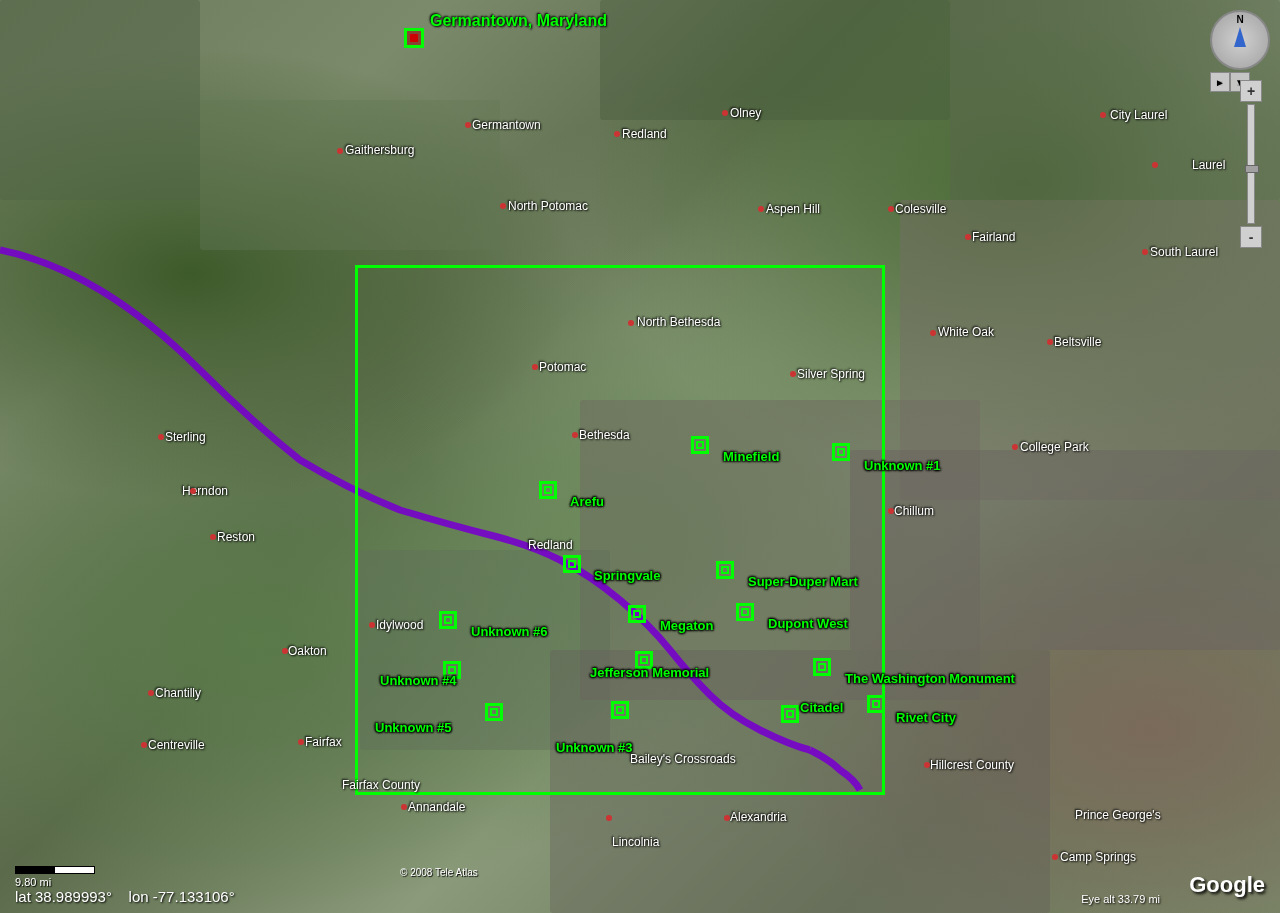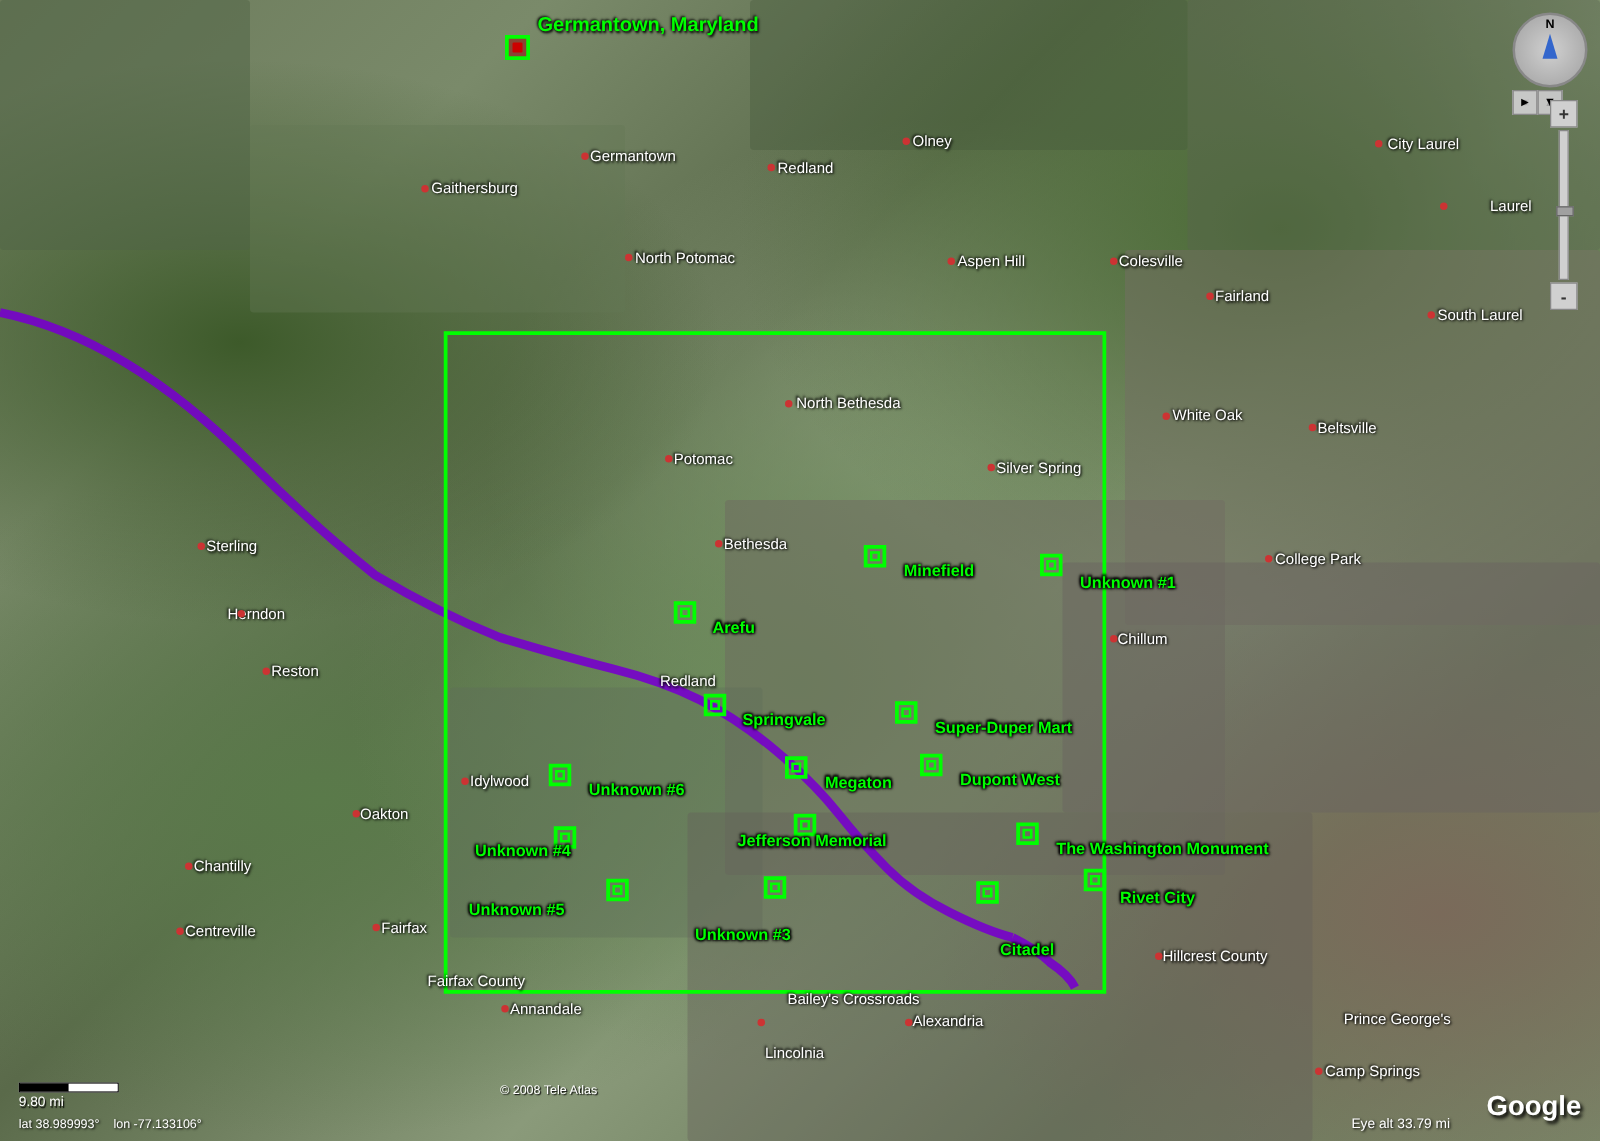--- a/index.html
+++ b/index.html
@@ -123,21 +123,21 @@
       text-shadow: 1px 1px 1px #000;
       margin-top: 2px;
     }
 
     
     #coords {
       position: absolute;
       bottom: 8px;
       left: 15px;
       color: white;
-      font-size: 10px;
+      font-size: 15px;
       z-index: 30;
       text-shadow: 1px 1px 2px #000;
     }
 
     
     #eye-alt {
       position: absolute;
       bottom: 8px;
       right: 120px;
       color: white;
@@ -374,21 +374,21 @@
       <div class="city-label" style="left: 288px; top: 644px;">Oakton</div>
       <div class="city-dot" style="left: 148px; top: 690px;"></div>
       <div class="city-label" style="left: 155px; top: 686px;">Chantilly</div>
       <div class="city-dot" style="left: 298px; top: 739px;"></div>
       <div class="city-label" style="left: 305px; top: 735px;">Fairfax</div>
       <div class="city-label" style="left: 342px; top: 778px;">Fairfax County</div>
       <div class="city-dot" style="left: 141px; top: 742px;"></div>
       <div class="city-label" style="left: 148px; top: 738px;">Centreville</div>
       <div class="city-dot" style="left: 401px; top: 804px;"></div>
       <div class="city-label" style="left: 408px; top: 800px;">Annandale</div>
-      <div class="city-label" style="left: 630px; top: 792px;">Bailey's Crossroads</div>
+      <div class="city-label" style="left: 630px; top: 752px;">Bailey's Crossroads</div>
       <div class="city-dot" style="left: 606px; top: 815px;"></div>
       <div class="city-label" style="left: 612px; top: 835px;">Lincolnia</div>
       <div class="city-dot" style="left: 724px; top: 815px;"></div>
       <div class="city-label" style="left: 730px; top: 810px;">Alexandria</div>
       <div class="city-dot" style="left: 924px; top: 762px;"></div>
       <div class="city-label" style="left: 930px; top: 758px;">Hillcrest County</div>
       <div class="city-label" style="left: 1075px; top: 808px;">Prince George's</div>
       <div class="city-dot" style="left: 1052px; top: 854px;"></div>
       <div class="city-label" style="left: 1060px; top: 850px;">Camp Springs</div>
     </div>
@@ -442,21 +442,21 @@
         <div style="width: 8px; height: 8px; border: 2px solid rgb(0, 255, 0); margin: 2px auto;"></div>
       </div>
       <div class="location-label" style="left: 375px; top: 720px; text-align: right;">Unknown #5</div>
       <div class="location-marker" style="left: 611px; top: 701px;">
         <div style="width: 8px; height: 8px; border: 2px solid rgb(0, 255, 0); margin: 2px auto;"></div>
       </div>
       <div class="location-label" style="left: 556px; top: 740px;">Unknown #3</div>
       <div class="location-marker" style="left: 781px; top: 705px;">
         <div style="width: 8px; height: 8px; border: 2px solid rgb(0, 255, 0); margin: 2px auto;"></div>
       </div>
-      <div class="location-label" style="left: 800px; top: 752px;">Citadel</div>
+      <div class="location-label" style="left: 800px; top: 700px;">Citadel</div>
       <div class="location-marker" style="left: 867px; top: 695px;">
         <div style="width: 8px; height: 8px; border: 2px solid rgb(0, 255, 0); margin: 2px auto;"></div>
       </div>
       <div class="location-label" style="left: 896px; top: 710px;">Rivet City</div>
     </div>
 
   <div id="scale-bar">
     <div id="scale-line">
       <div id="scale-half1"></div>
       <div id="scale-half2"></div>

